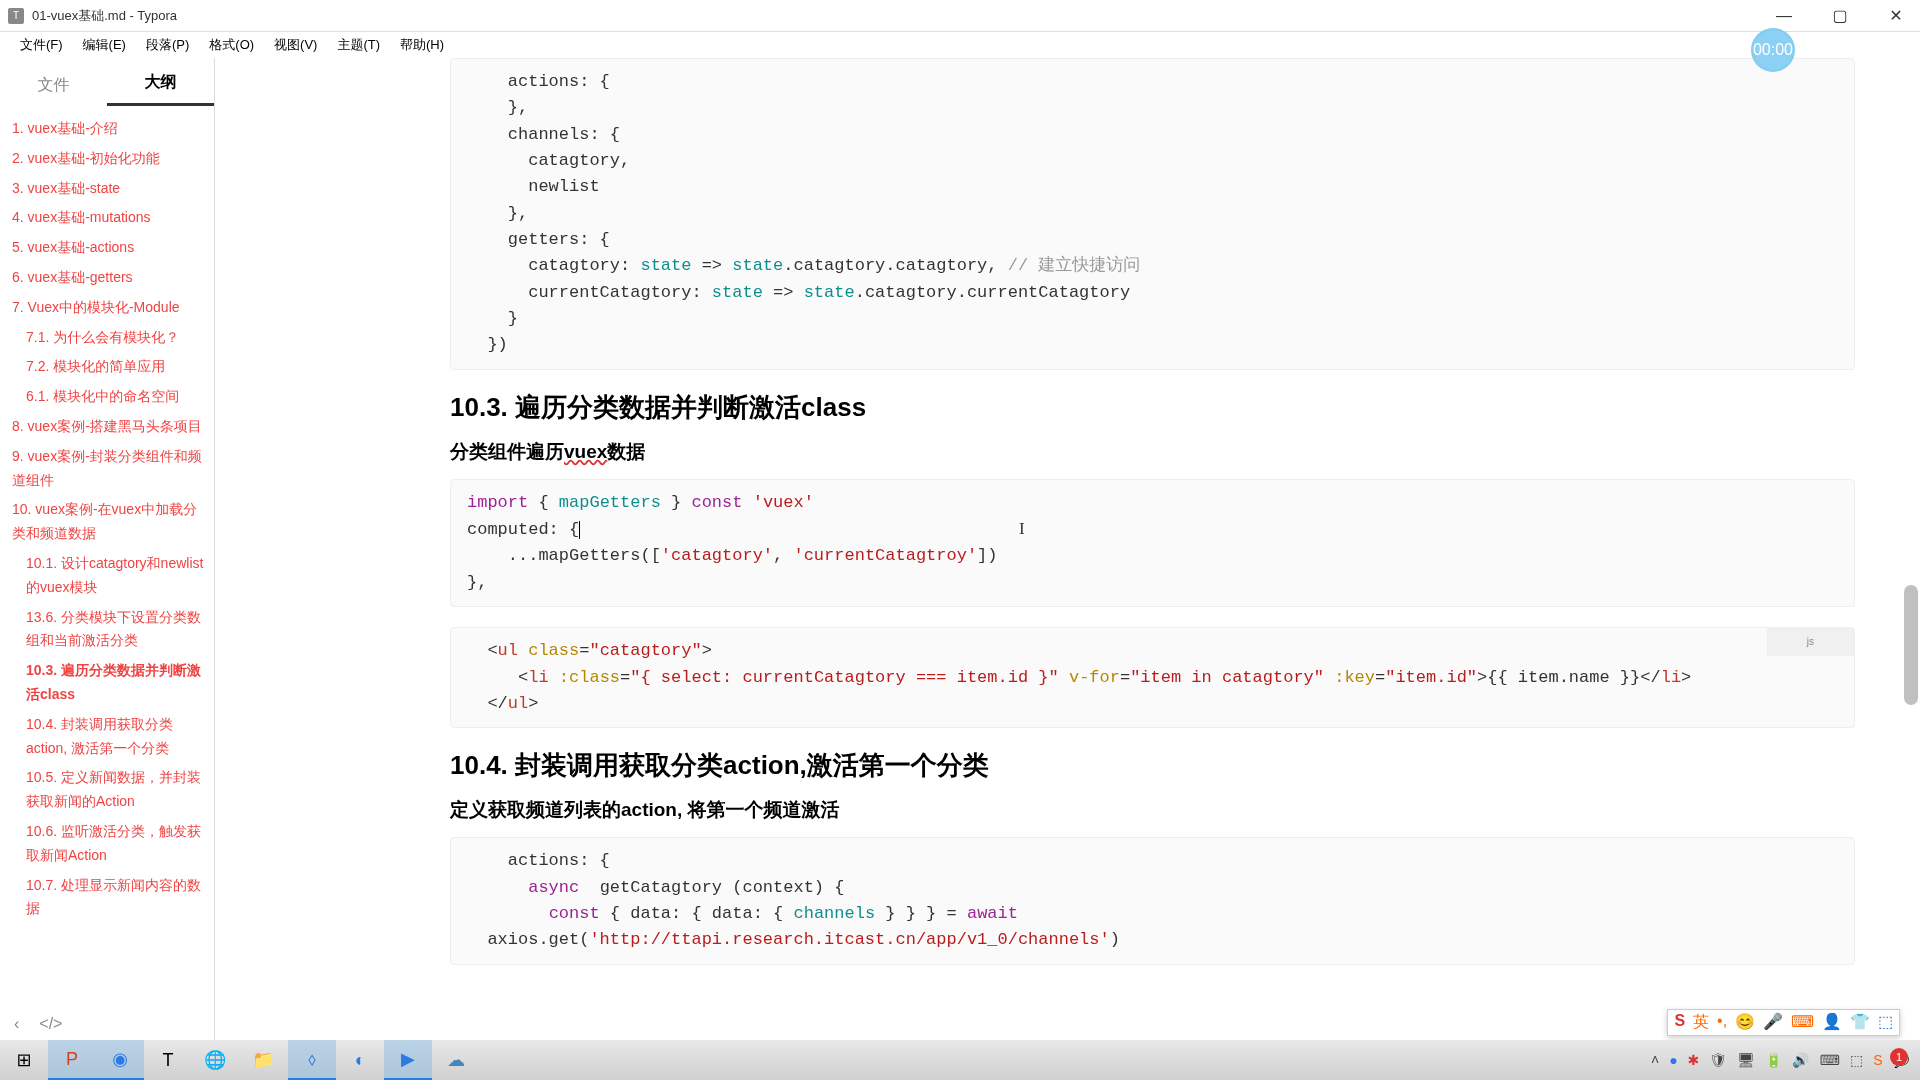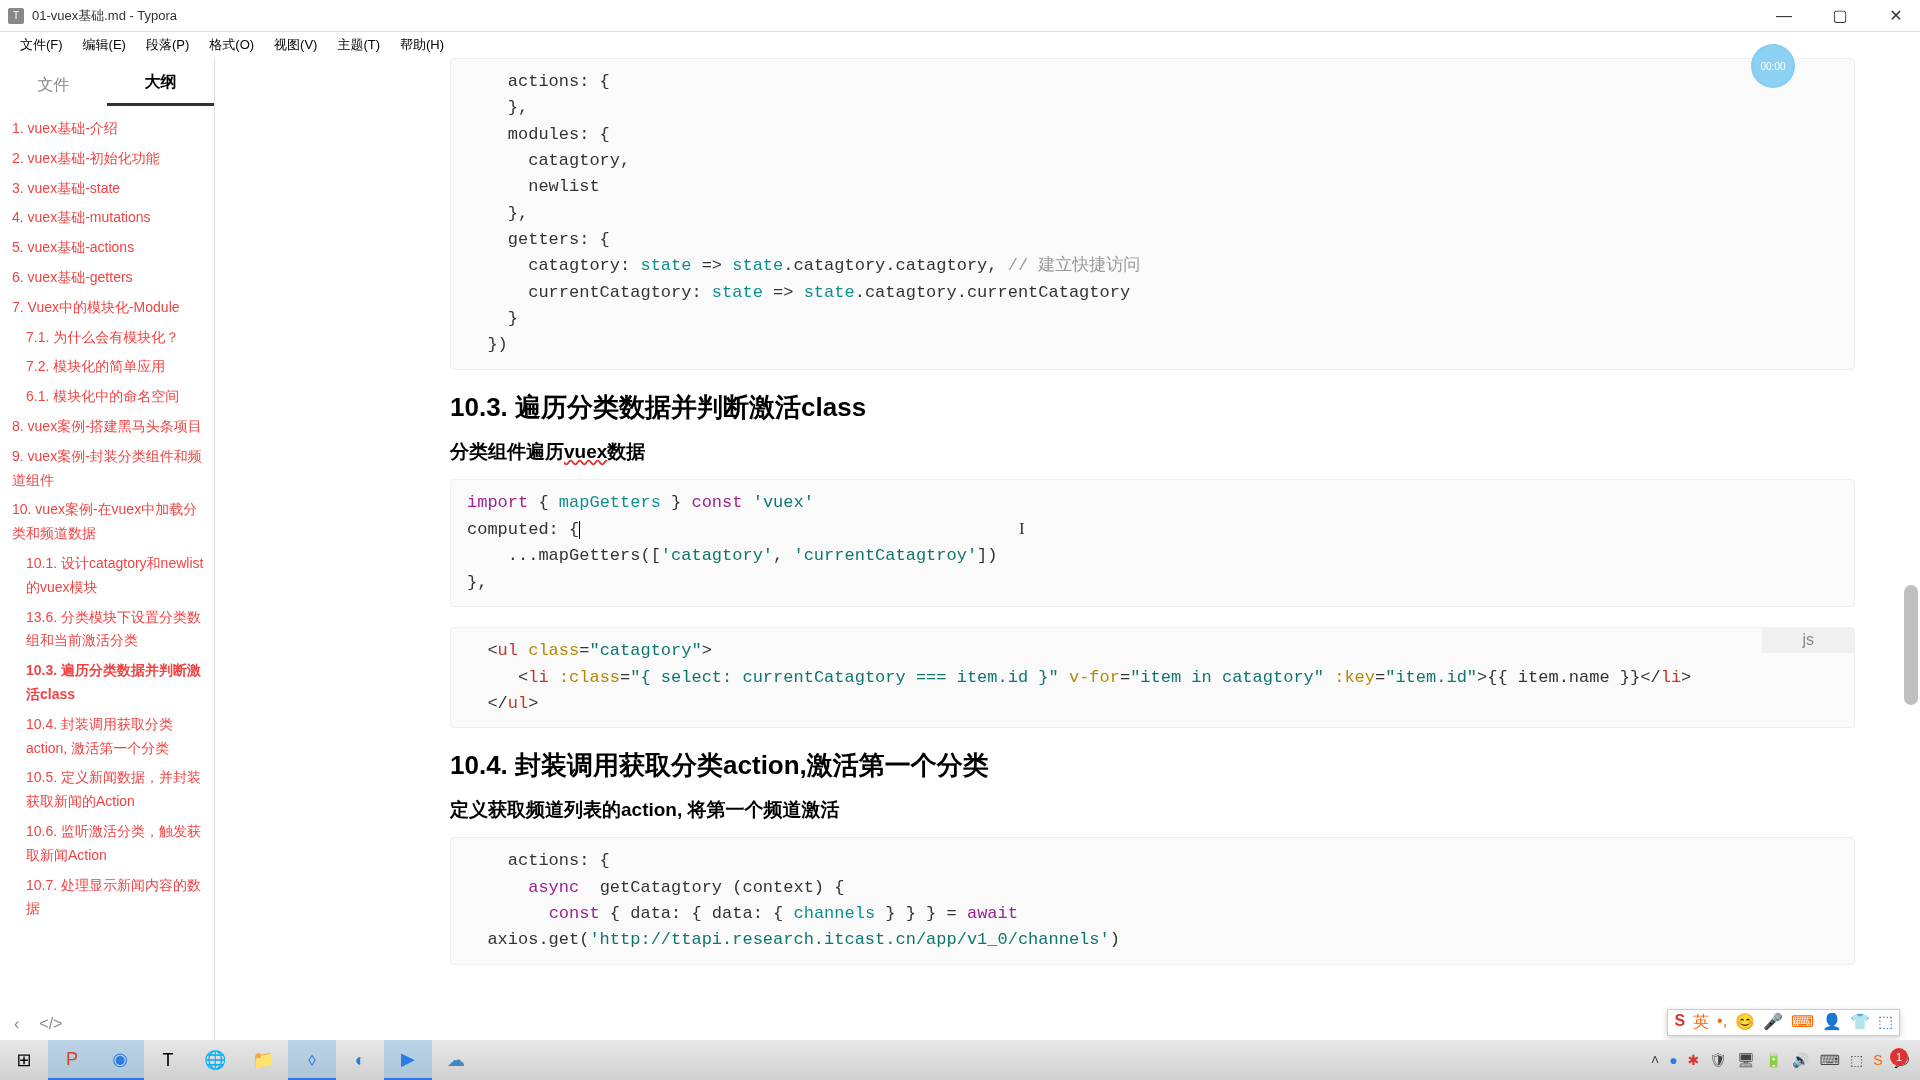--- a/index.html
+++ b/index.html
@@ -16,32 +16,32 @@
 .sidetabs { display:flex; height: 48px; align-items:flex-end; }
 .sidetab { flex:1; text-align:center; padding: 12px 0 10px; font-size: 16px; color: #888; cursor:pointer; }
 .sidetab.active { color: #000; font-weight: bold; border-bottom: 3px solid #333; }
 .outline { flex:1; overflow-y:auto; padding: 8px 4px 8px 8px; font-size: 14px; line-height: 1.7; color: #ef4444; }
 .outline .oi { padding: 3px 4px; cursor:pointer; }
 .outline .oi.l2 { padding-left: 18px; }
 .outline .oi.active { font-weight: bold; }
 .sidefoot { height: 32px; display:flex; align-items:center; gap: 20px; padding-left: 14px; color:#888; }
 .content { flex:1; padding: 0 65px 0 235px; overflow-y: auto; position: relative; }
 .codebox { background: #fafafa; border: 1px solid #eee; border-radius: 4px; padding: 10px 16px; font-family: Consolas, "Courier New", monospace; font-size: 17px; line-height: 1.55; margin-bottom: 20px; white-space: pre; color: #333; position: relative; }
-.codebox .langtag { position:absolute; top:0; right:0; background:#f0f0f0; padding:0 40px; font-size:16px; color:#888; font-family: "Segoe UI", sans-serif; }
+.codebox .langtag { position:absolute; top:0; right:0; background:#f0f0f0; padding:6px 40px; font-size:10px; color:#888; font-family: "Segoe UI", sans-serif; }
 h2 { font-size: 26px; font-weight: bold; margin: 18px 0 14px; }
 h3 { font-size: 19px; font-weight: bold; margin: 10px 0 14px; }
 .redul { text-decoration-color: #d33; text-decoration-line: underline; text-decoration-style: wavy; }
 .kw-purple { color: #9b2393; }
 .kw-teal { color: #0e8f8f; }
-.kw-str { color: #0f766e; }
+.kw-str { color: #b91c1c; }
 .kw-red { color: #c0392b; }
 .kw-orange { color: #b58900; }
 .kw-cmt { color: #999; text-align: right; }
 .cursor { display:inline-block; width:1px; height:18px; background:#000; vertical-align:middle; }
-.floatcircle { position:absolute; top: 44px; right: 125px; width: 44px; height: 44px; border-radius: 50%; background: radial-gradient(circle, #8cd1f3 60%, #5bb8e8); display:flex; align-items:center; justify-content:center; font-size:10px; color:#fff; }
+.floatcircle { position:absolute; top: 28px; right: 125px; width: 44px; height: 44px; border-radius: 50%; background: radial-gradient(circle, #8cd1f3 60%, #5bb8e8); display:flex; align-items:center; justify-content:center; font-size:16px; color:#fff; }
 .scrollbar { position:absolute; right: 2px; top: 585px; width: 14px; height: 120px; background: #c0c0c0; border-radius: 7px; }
 .taskbar { position:absolute; bottom:0; left:0; right:0; height:40px; background: linear-gradient(#e8e8e8, #d0d0d0); display:flex; align-items:center; }
 .tbitem { width: 48px; height: 40px; display:flex; align-items:center; justify-content:center; font-size:18px; }
 .tbitem.active { background: rgba(120,180,230,0.4); border-bottom: 2px solid #2a7be4; }
 .tbspacer { flex:1; }
 .tray { display:flex; align-items:center; gap: 10px; padding-right: 10px; font-size: 14px; color:#444; }
 .ime { position:absolute; bottom: 44px; right: 20px; background:#fff; border:1px solid #ccc; padding: 2px 6px; display:flex; gap:8px; font-size:16px; box-shadow:0 2px 6px rgba(0,0,0,0.2); }
 .ime span { color:#ff6600; }
 .notif { position:absolute; bottom:2px; right:2px; background:#d33; color:#fff; border-radius:50%; width:18px; height:18px; font-size:11px; display:flex; align-items:center; justify-content:center; }
 </style>
@@ -98,21 +98,21 @@
       </div>
     <div class="sidefoot">
       <span>‹</span>
       <span>&lt;/&gt;</span>
     </div>
   </div>
 
   <div class="content">
     <div class="codebox"><span>    actions: {</span>
 <span>    },</span>
-<span>    modules: {</span>
+<span>    channels: {</span>
 <span>      catagtory,</span>
 <span>      newlist</span>
 <span>    },</span>
 <span>    getters: {</span>
 <span>      catagtory: </span><span class="kw-teal">state</span><span> =&gt; </span><span class="kw-teal">state</span><span>.catagtory.catagtory, </span><span class="kw-cmt">// 建立快捷访问</span>
 <span>      currentCatagtory: </span><span class="kw-teal">state</span><span> =&gt; </span><span class="kw-teal">state</span><span>.catagtory.currentCatagtory</span>
 <span>    }</span>
 <span>  })</span></div>
 
     <h2>10.3. 遍历分类数据并判断激活class</h2>

